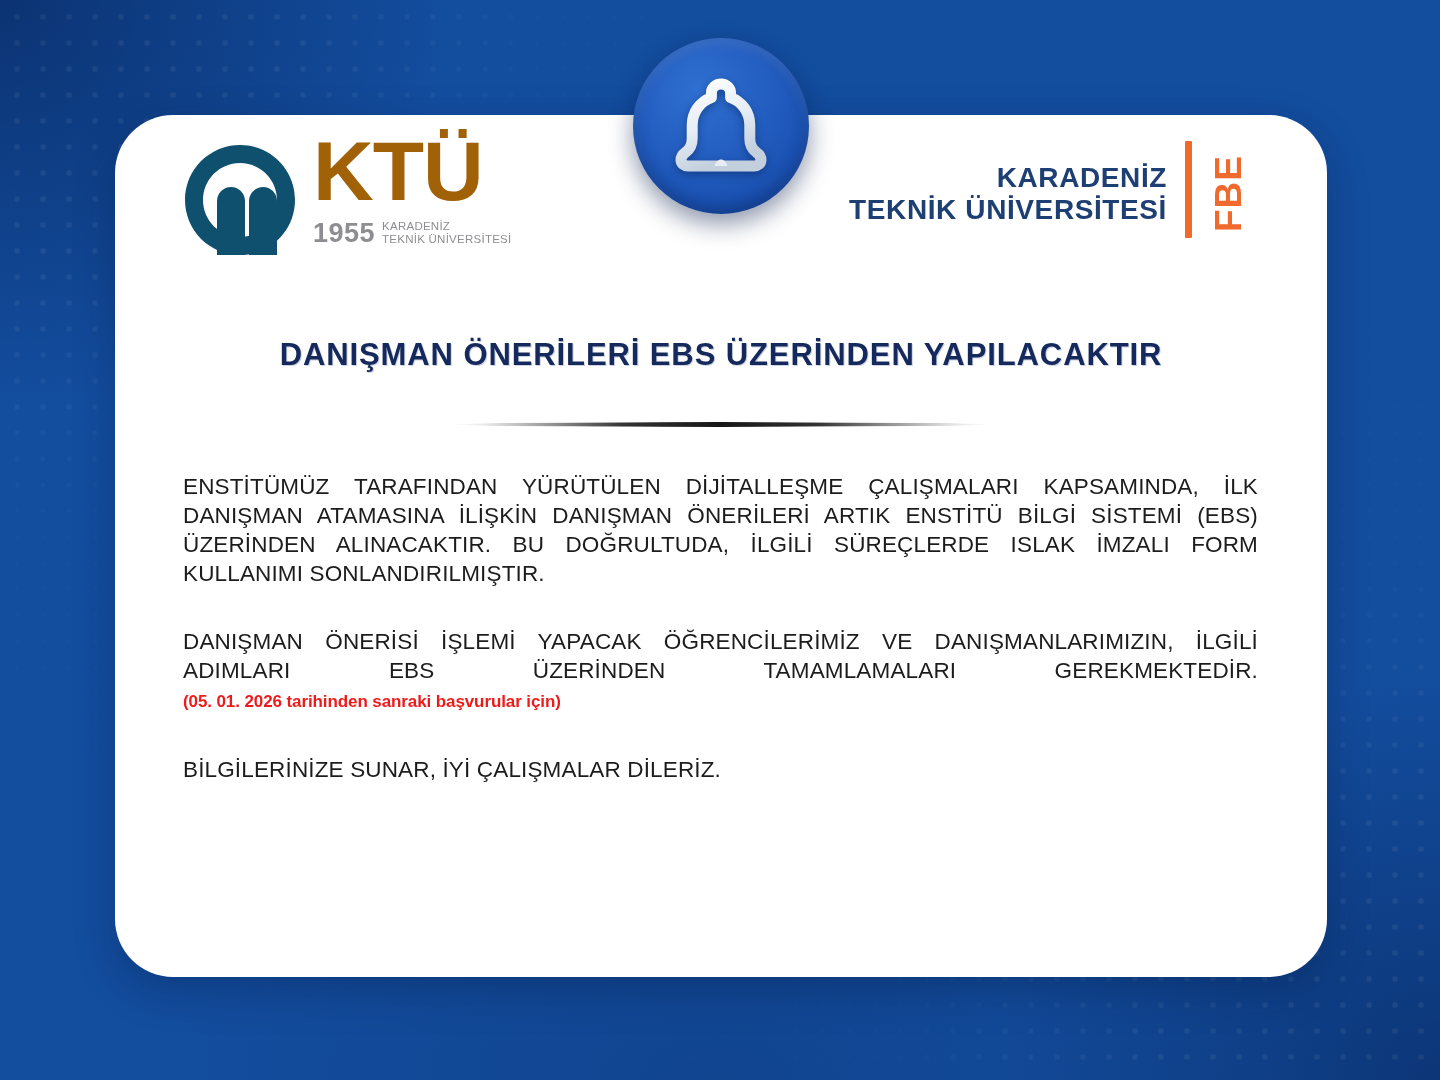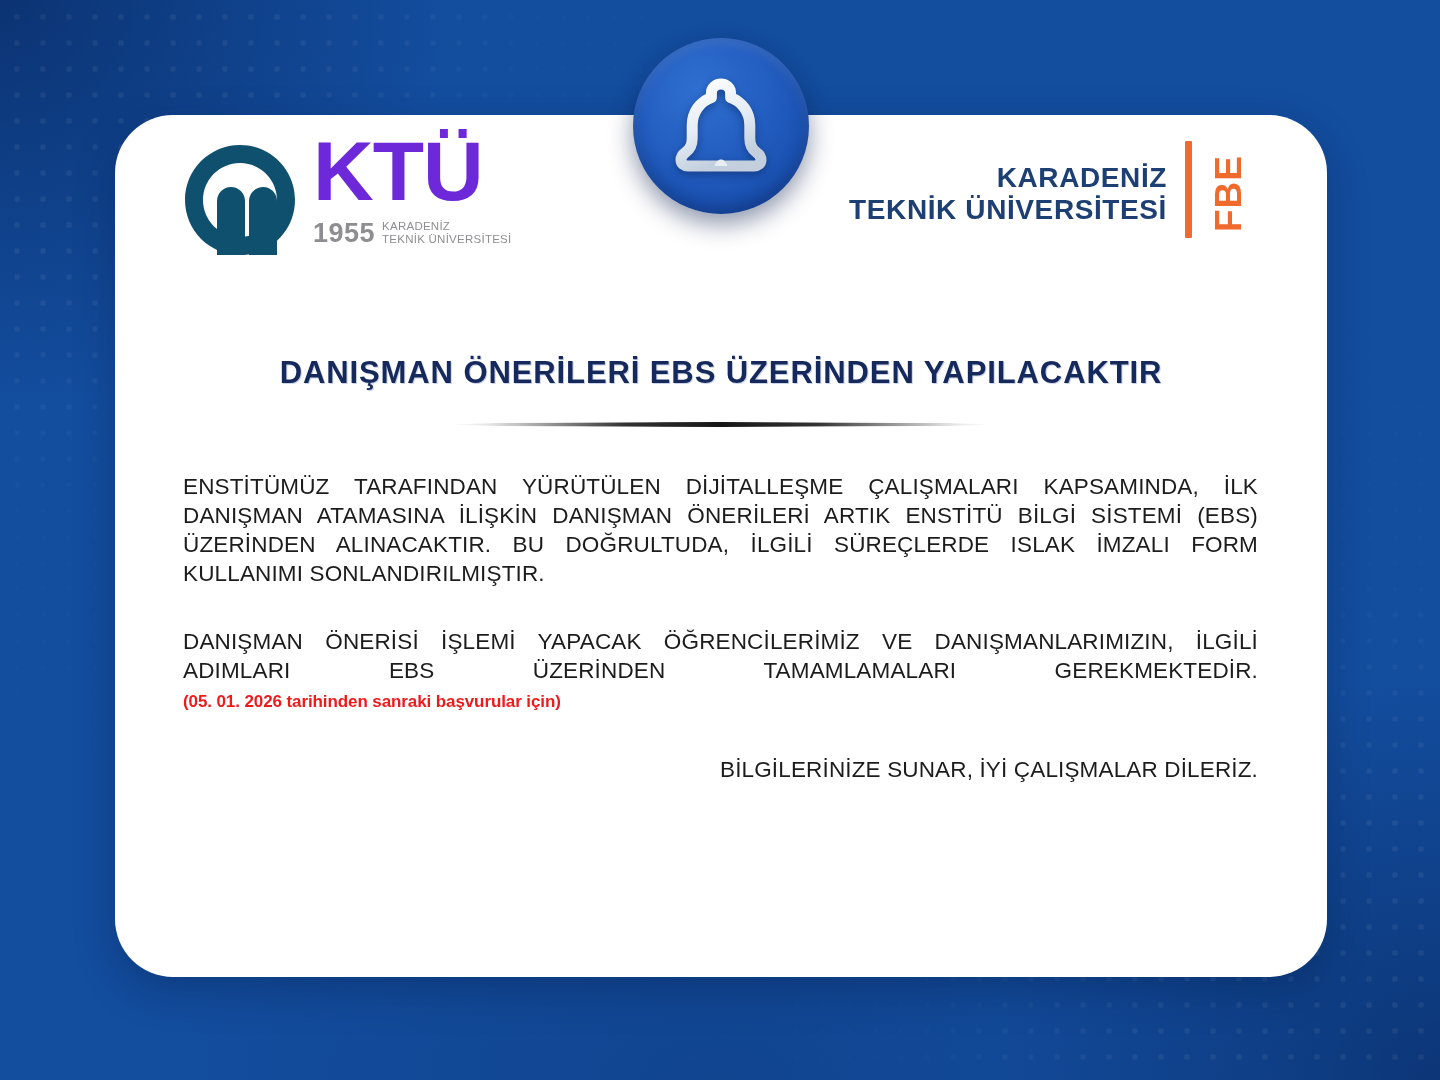--- a/index.html
+++ b/index.html
@@ -115,21 +115,21 @@
     gap: 10px;
   }
   #ktu-mark { margin-top: 6px; }
   #ktu-word { display: flex; flex-direction: column; }
   #ktu-letters {
     font-family: "Liberation Sans", sans-serif;
     font-weight: 700;
     font-size: 84px;
     line-height: 0.92;
     letter-spacing: -1px;
-    color: #6d28d9;
+    color: #a16207;
   }
   #ktu-sub {
     display: flex;
     align-items: flex-end;
     gap: 7px;
     margin-top: 2px;
   }
   #ktu-year {
     font-family: "Liberation Sans", sans-serif;
     font-weight: 700;
@@ -200,21 +200,21 @@
     line-height: 1;
     display: flex;
     align-items: center;
     justify-content: center;
   }
 
   
   #title {
     position: absolute;
     left: 0; right: 0;
-    top: 240px;
+    top: 222px;
     text-align: center;
     font-family: "Liberation Sans", sans-serif;
     font-weight: 700;
     font-size: 31px;
     letter-spacing: 0.9px;
     color: #15295c;
     text-shadow: 1px 1px 0 rgba(160,175,205,0.55);
   }
 
   
@@ -243,21 +243,21 @@
     top: 357px;
     width: 1075px;
     font-family: "Liberation Sans", sans-serif;
     font-size: 22.5px;
     line-height: 29px;
     color: #1c1c1c;
     letter-spacing: 0.15px;
   }
   .para { text-align: justify; text-justify: inter-word; }
   .para + .para { margin-top: 39px; }
-  .para:last-child { text-align: right; }
+  .para:last-child { text-align: left; }
 
   .note-red {
     color: #ee1b1b;
     font-family: "Liberation Sans", sans-serif;
     font-weight: 700;
     font-size: 17px;
     letter-spacing: -0.1px;
     white-space: nowrap;
   }
 </style>

